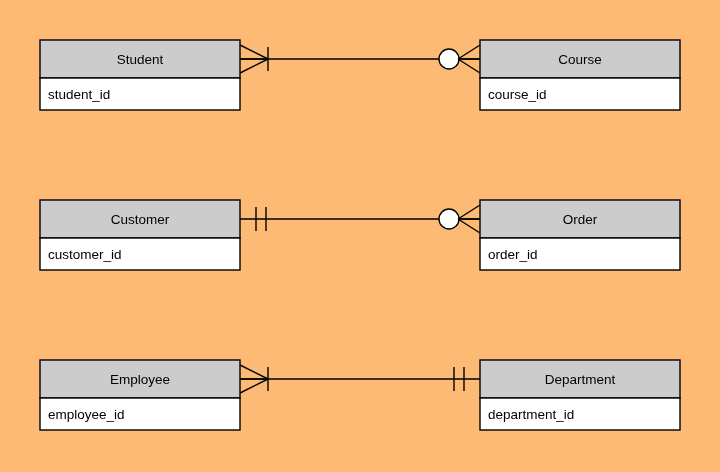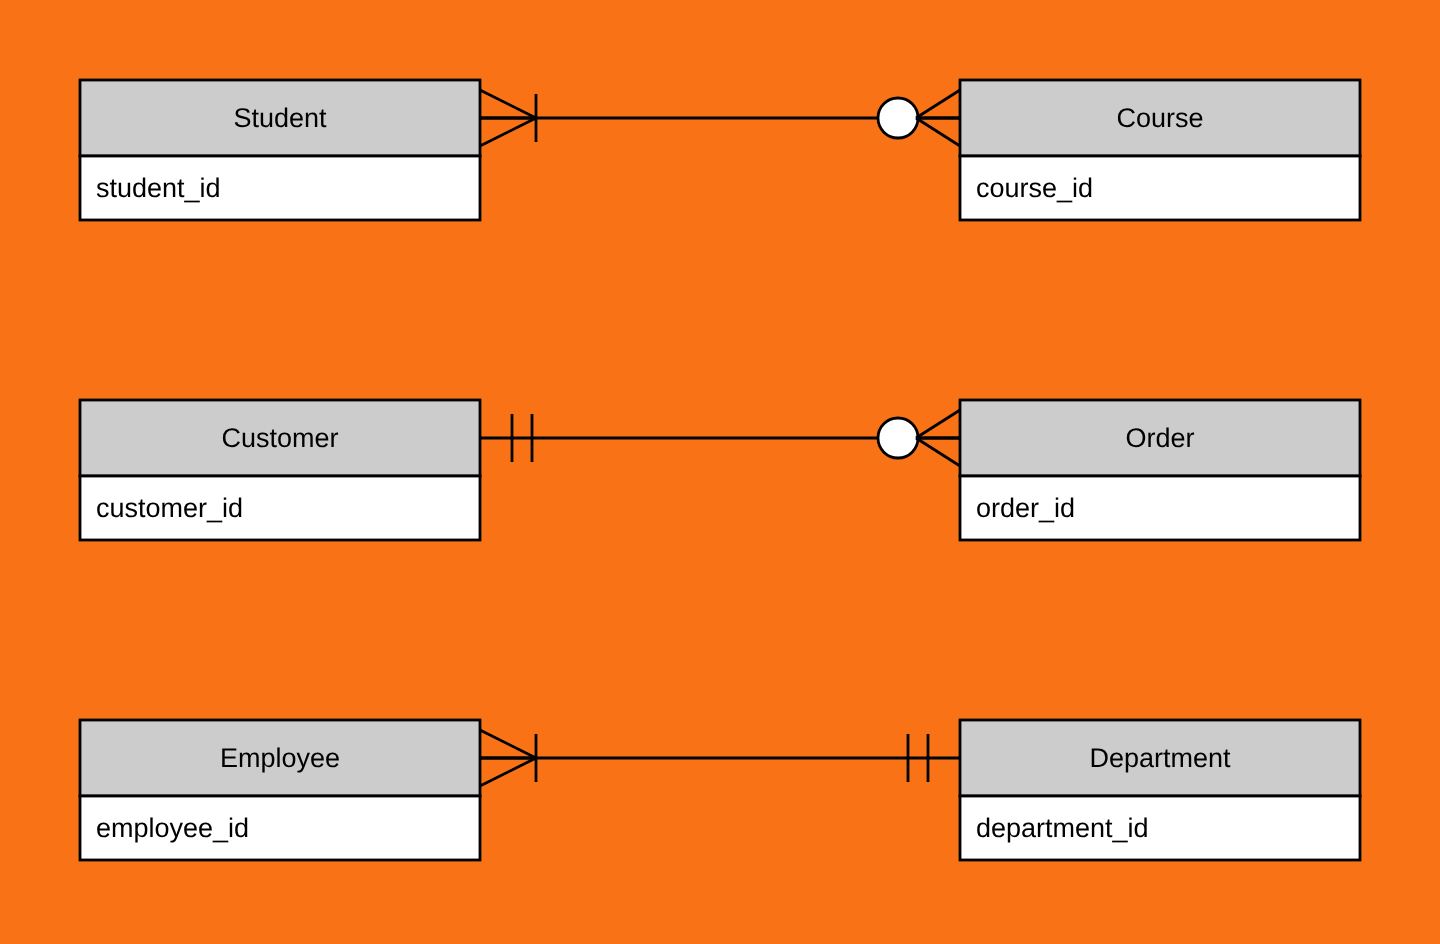--- a/index.html
+++ b/index.html
@@ -10,21 +10,21 @@
   body {
     width: 720px;
     height: 472px;
     overflow: hidden;
     font-family: "Liberation Sans", sans-serif;
   }
   #canvas {
     position: relative;
     width: 720px;
     height: 472px;
-    background: #f97316;
+    background: #fdba74;
   }
   #er-svg {
     position: absolute;
     left: 0;
     top: 0;
     width: 720px;
     height: 472px;
     display: block;
   }
   .entity-header-rect {

